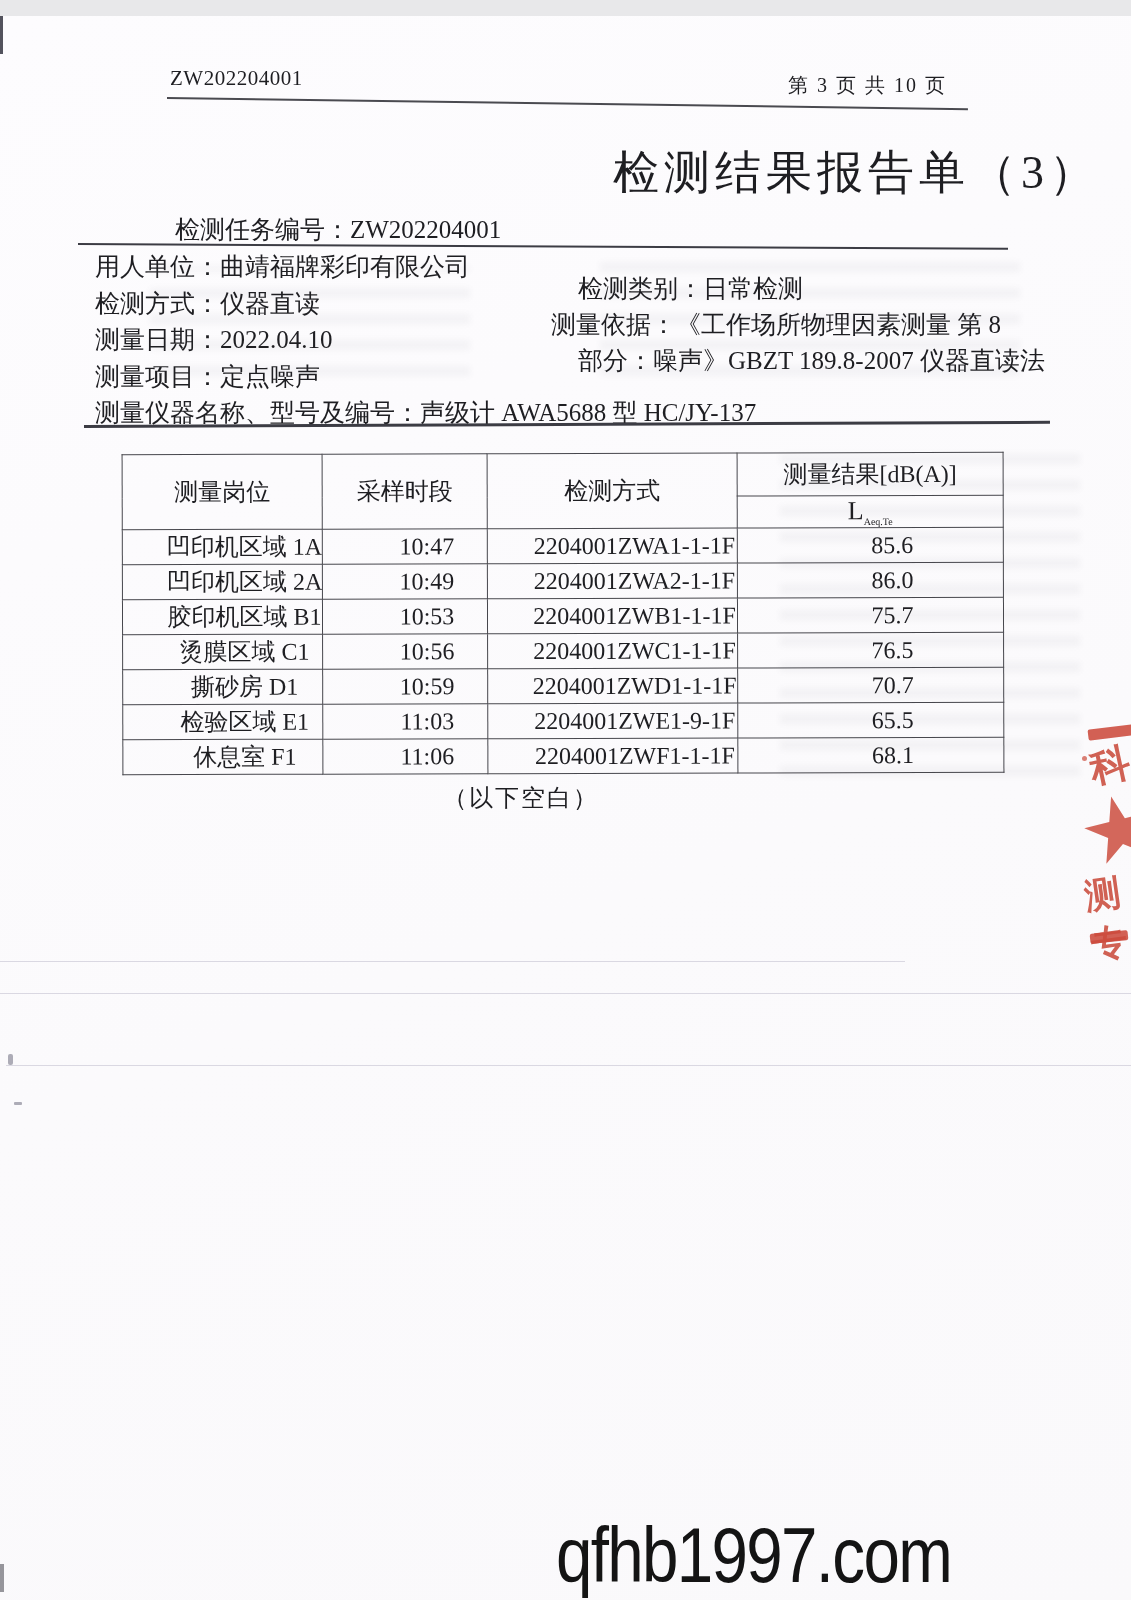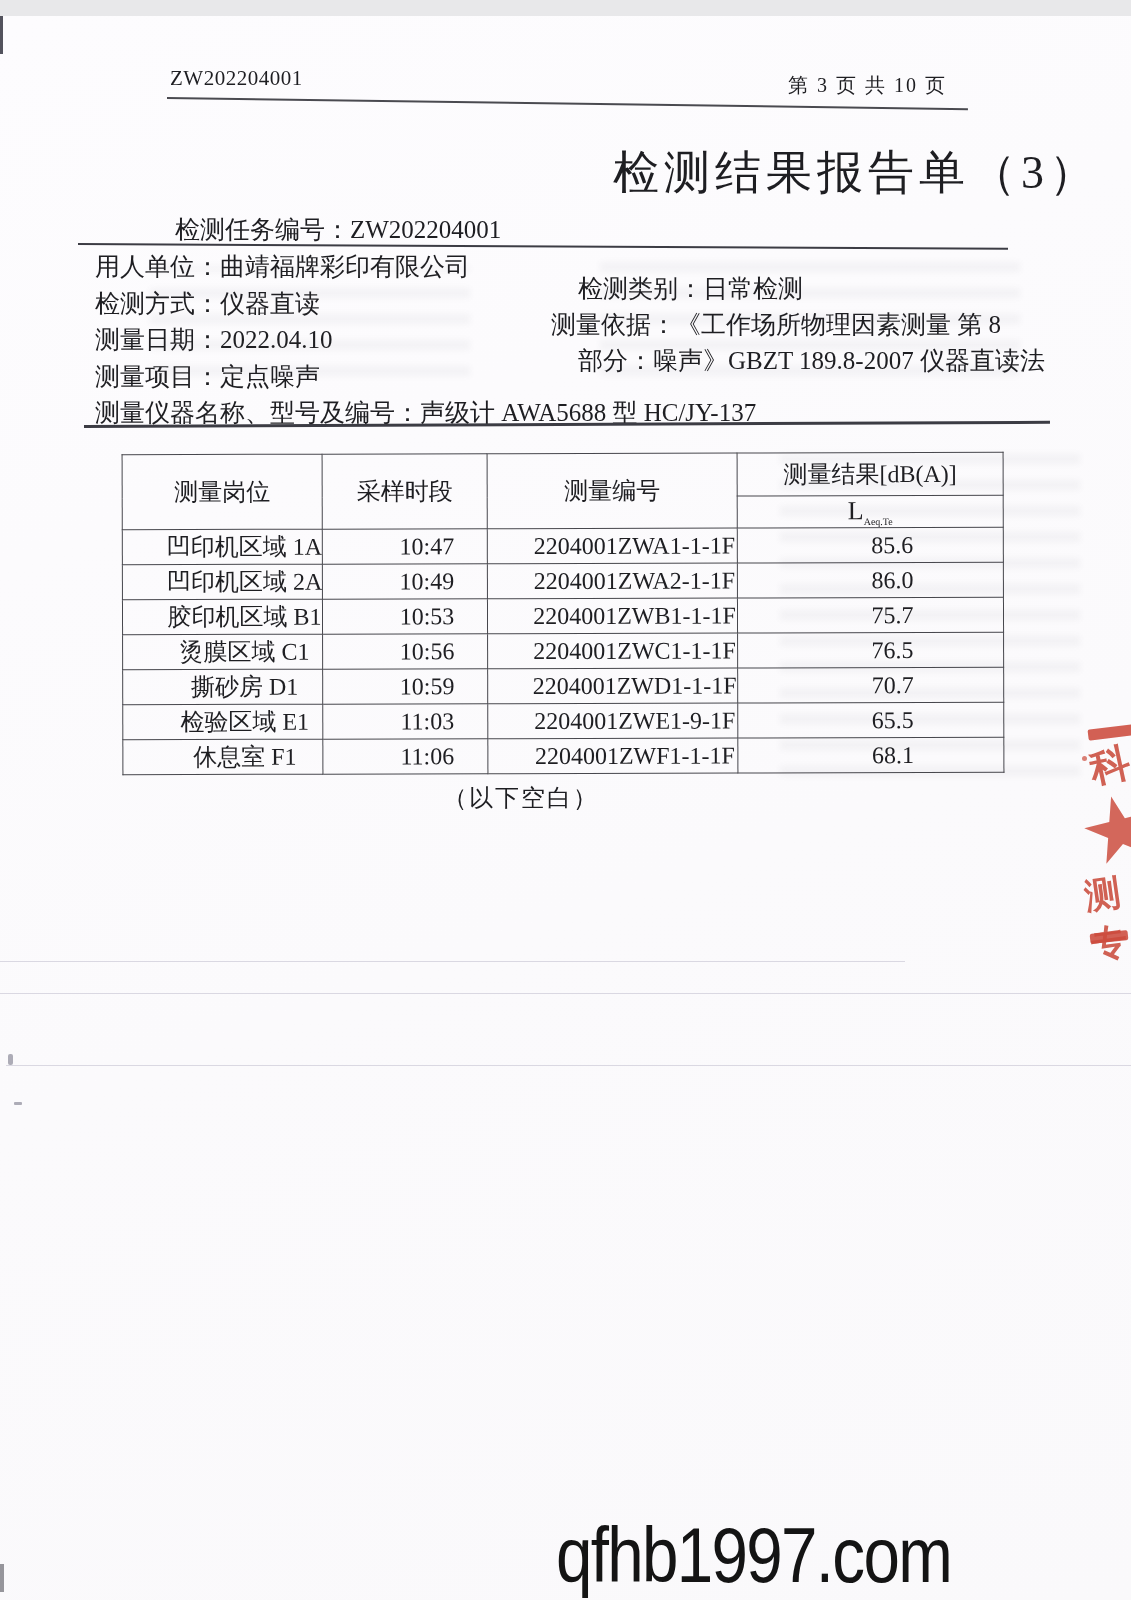--- a/index.html
+++ b/index.html
@@ -98,21 +98,21 @@
       <colgroup>
           <col style="width:200px">
           <col style="width:165px">
           <col style="width:250px">
           <col style="width:266px">
         </colgroup>
       <thead>
         <tr class="h1">
           <th rowspan="2">测量岗位</th>
           <th rowspan="2">采样时段</th>
-          <th rowspan="2">测量编号</th>
+          <th rowspan="2">检测方式</th>
           <th>测量结果[dB(A)]</th>
         </tr>
         <tr class="h2">
           <th><span style="font-size:26px;">L</span><sub class="lsub">Aeq.Te</sub></th>
         </tr>
       </thead>
       <tbody>
         <tr>
           <td>凹印机区域 1A1</td>
           <td>10:47</td>

